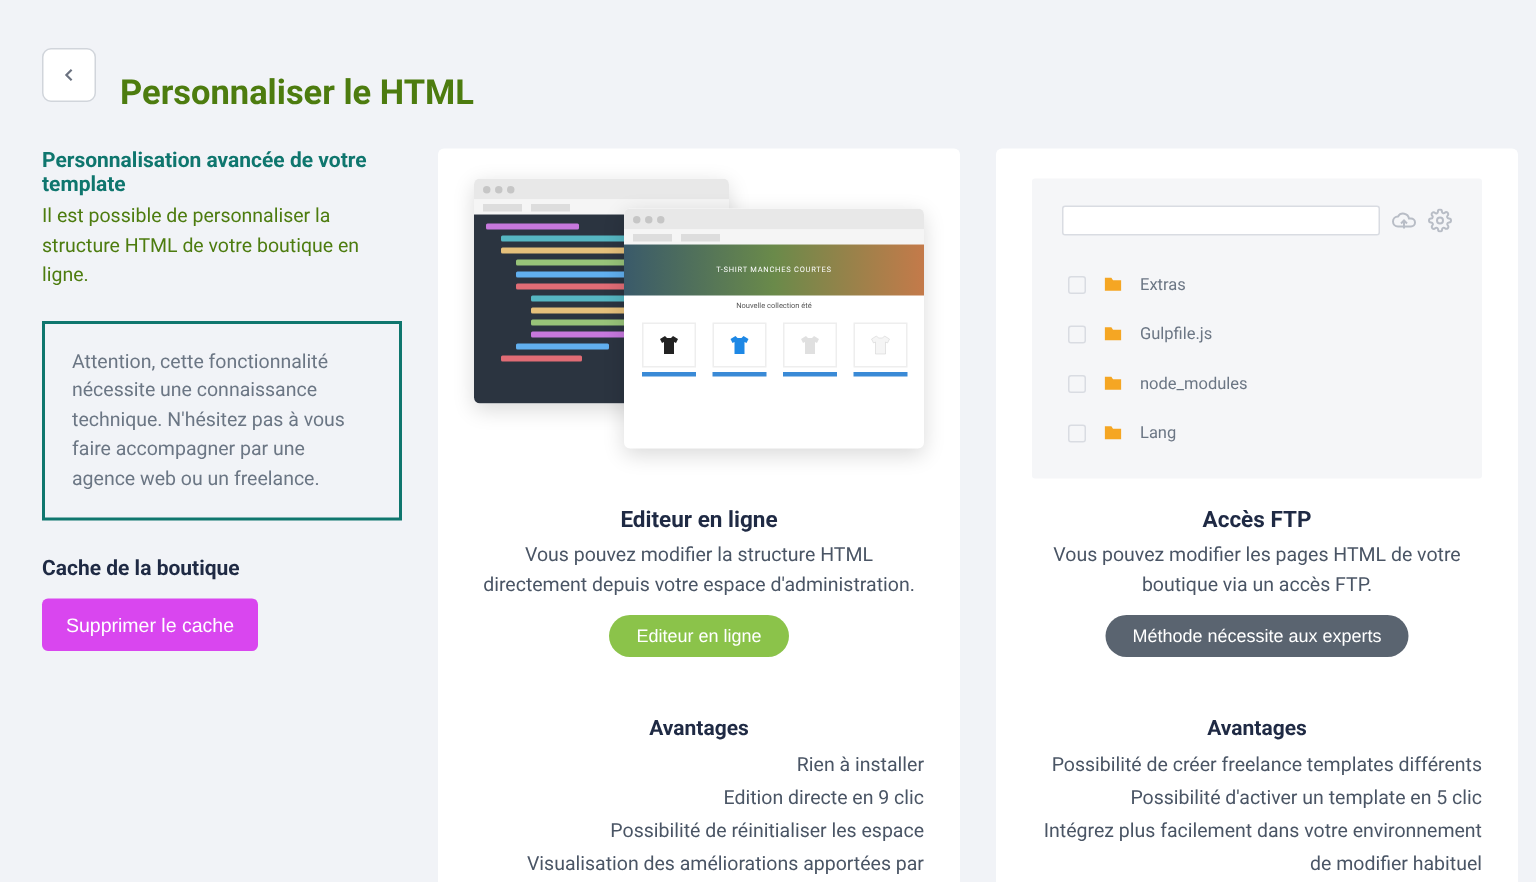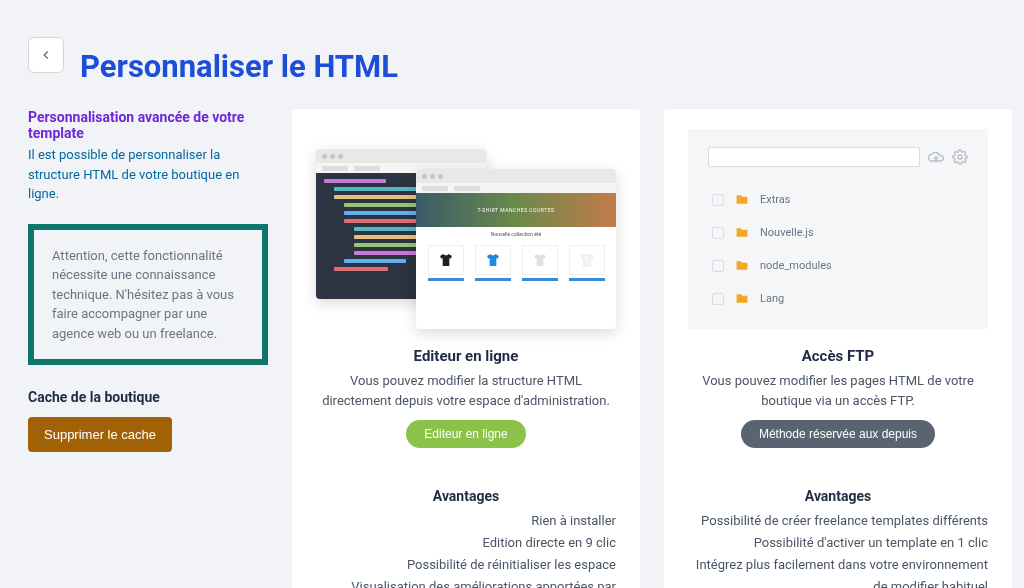--- a/index.html
+++ b/index.html
@@ -1,33 +1,33 @@
 <!DOCTYPE html>
 <html><head>
 <meta charset="utf-8">
 <style>
 * { box-sizing: border-box; margin: 0; padding: 0; }
 body { font-family: -apple-system, BlinkMacSystemFont, "Segoe UI", Roboto, sans-serif; background: #f1f3f7; color: #2c3e50; }
 .page { padding: 24px 28px; }
 .header-row { display: flex; align-items: center; gap: 16px; margin-bottom: 24px; }
 .back-btn { width: 36px; height: 36px; border: 1px solid #d1d5db; border-radius: 6px; background: #fff; display: flex; align-items: center; justify-content: center; cursor: pointer; }
 .back-btn svg { width: 14px; height: 14px; }
-.page-title { font-size: 31px; font-weight: 700; color: #1d4ed8; margin-top: 24px; }
+.page-title { font-size: 23px; font-weight: 700; color: #4d7c0f; margin-top: 24px; }
 .layout { display: flex; gap: 24px; }
 .sidebar { width: 240px; flex-shrink: 0; }
 .sidebar-section { margin-bottom: 24px; }
-.sidebar-heading { font-size: 14px; font-weight: 700; color: #6d28d9; margin-bottom: 4px; }
-.sidebar-text { font-size: 13px; color: #0369a1; line-height: 1.5; }
-.notice-box { border: 6px solid #0f766e; padding: 16px 18px; margin-top: 20px; }
+.sidebar-heading { font-size: 14px; font-weight: 700; color: #0f766e; margin-bottom: 4px; }
+.sidebar-text { font-size: 13px; color: #4d7c0f; line-height: 1.5; }
+.notice-box { border: 2px solid #0f766e; padding: 16px 18px; margin-top: 20px; }
 .notice-box .sidebar-text { color: #6b7684; }
 .section-label { font-size: 14px; font-weight: 700; color: #1f2a44; margin-bottom: 12px; }
-.danger-btn { background: #a16207; color: #fff; border: none; padding: 10px 16px; border-radius: 4px; font-size: 13px; cursor: pointer; }
+.danger-btn { background: #d946ef; color: #fff; border: none; padding: 10px 16px; border-radius: 4px; font-size: 13px; cursor: pointer; }
 .cards { flex: 1; display: flex; gap: 24px; }
 .card { flex: 1; background: #fff; border-radius: 4px; padding: 20px 24px 28px; }
-.illus { height: 200px; display: flex; align-items: flex-end; justify-content: center; margin-bottom: 18px; }
+.illus { height: 200px; display: flex; align-items: flex-start; justify-content: center; margin-bottom: 18px; }
 .card-title { font-size: 15px; font-weight: 700; text-align: center; margin-bottom: 6px; color: #1f2a44; }
 .card-desc { font-size: 13px; text-align: center; color: #4a5565; line-height: 1.5; margin-bottom: 10px; }
 .pill { display: block; margin: 0 auto; border: none; padding: 7px 18px; border-radius: 18px; font-size: 12px; color: #fff; cursor: pointer; }
 .pill-green { background: #8bc34a; }
 .pill-dark { background: #5a6470; }
 .adv-title { font-size: 14px; font-weight: 700; text-align: center; margin-top: 40px; margin-bottom: 6px; color: #1f2a44; }
 .adv-line { font-size: 13px; text-align: right; color: #4a5565; line-height: 1.7; }
 
 
 .illus-editor { position: relative; width: 300px; height: 180px; }
@@ -203,43 +203,43 @@
               <svg class="folder" viewBox="0 0 24 24" fill="#f5a623">
                   <path d="M10 4H2v16h20V7H12l-2-3z"></path>
                 </svg>
               <span class="ftp-name">Extras</span>
             </div>
             <div class="ftp-row">
               <div class="ftp-check"></div>
               <svg class="folder" viewBox="0 0 24 24" fill="#f5a623">
                   <path d="M10 4H2v16h20V7H12l-2-3z"></path>
                 </svg>
-              <span class="ftp-name">Nouvelle.js</span>
+              <span class="ftp-name">Gulpfile.js</span>
             </div>
             <div class="ftp-row">
               <div class="ftp-check"></div>
               <svg class="folder" viewBox="0 0 24 24" fill="#f5a623">
                   <path d="M10 4H2v16h20V7H12l-2-3z"></path>
                 </svg>
               <span class="ftp-name">node_modules</span>
             </div>
             <div class="ftp-row">
               <div class="ftp-check"></div>
               <svg class="folder" viewBox="0 0 24 24" fill="#f5a623">
                   <path d="M10 4H2v16h20V7H12l-2-3z"></path>
                 </svg>
               <span class="ftp-name">Lang</span>
             </div>
           </div>
         </div>
         <div class="card-title">Accès FTP</div>
         <div class="card-desc">Vous pouvez modifier les pages HTML de votre boutique via un accès FTP.</div>
-        <button class="pill pill-dark">Méthode réservée aux depuis</button>
+        <button class="pill pill-dark">Méthode nécessite aux experts</button>
         <div class="adv-title">Avantages</div>
         <div>
           <div class="adv-line">Possibilité de créer freelance templates différents</div>
-          <div class="adv-line">Possibilité d'activer un template en 1 clic</div>
+          <div class="adv-line">Possibilité d'activer un template en 5 clic</div>
           <div class="adv-line">Intégrez plus facilement dans votre environnement de modifier habituel</div>
         </div>
       </div>
     </div>
   </div>
 </div>
 
 </body></html>

